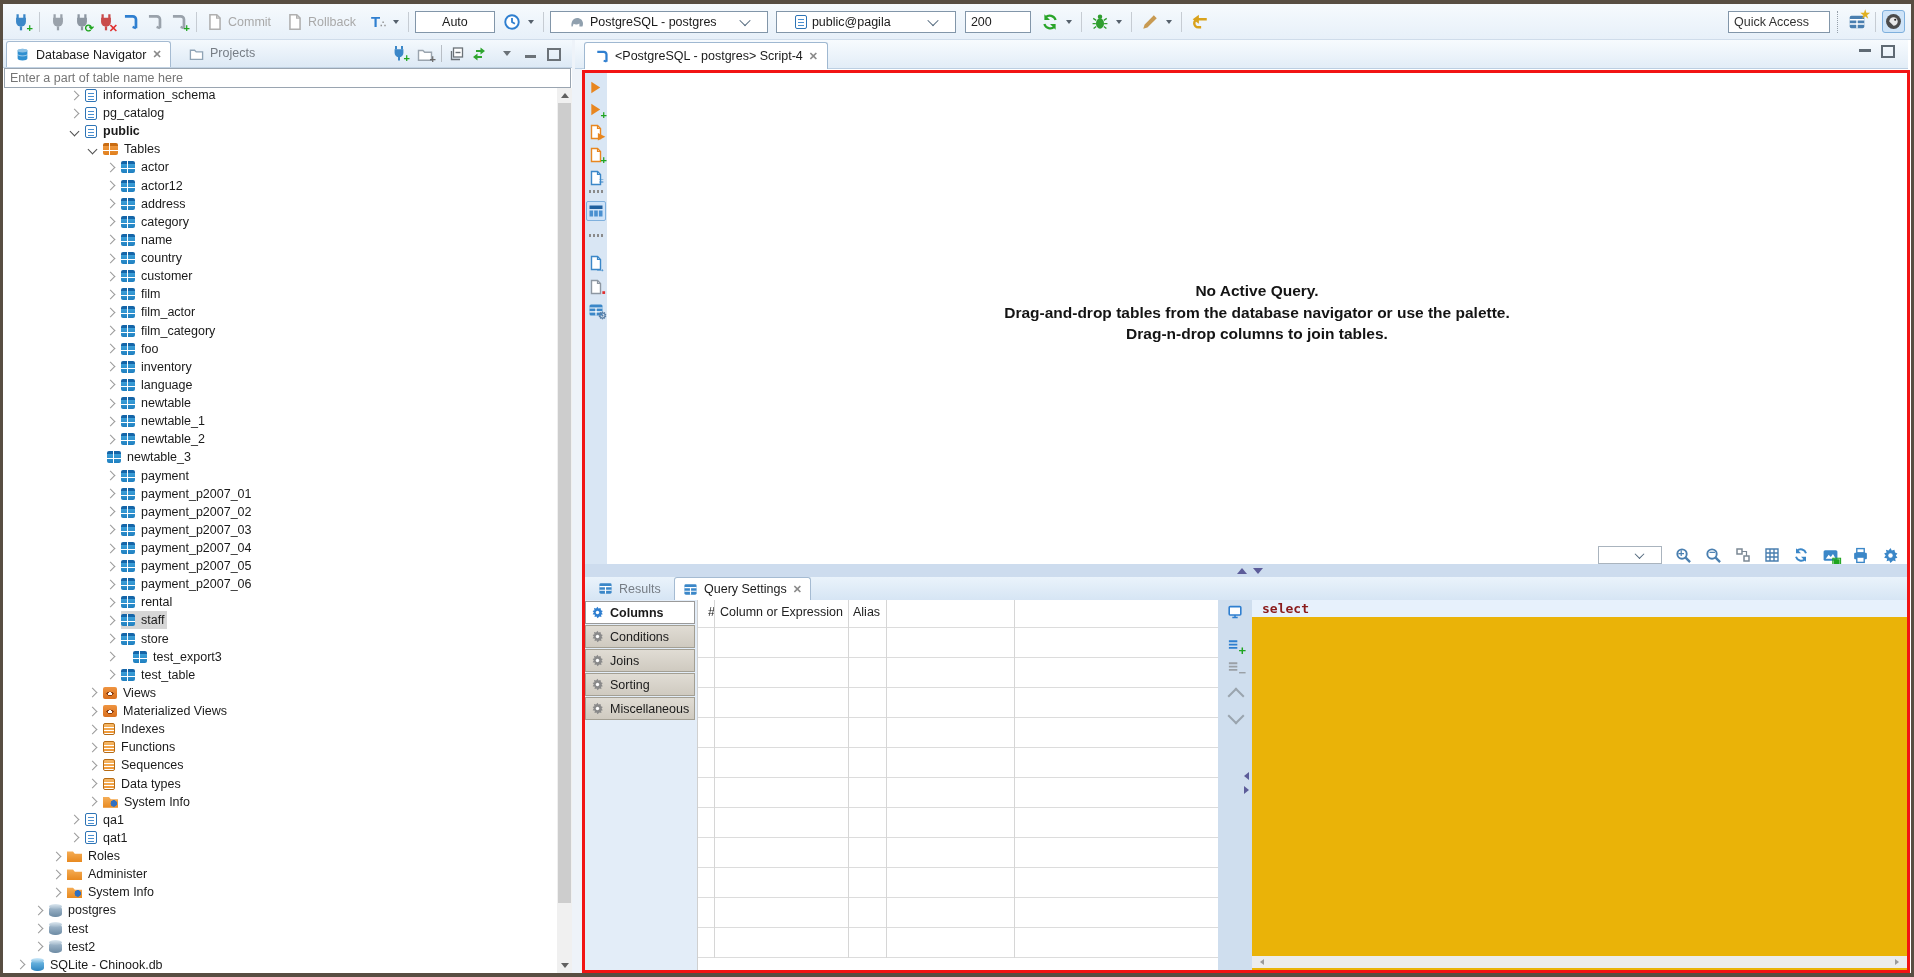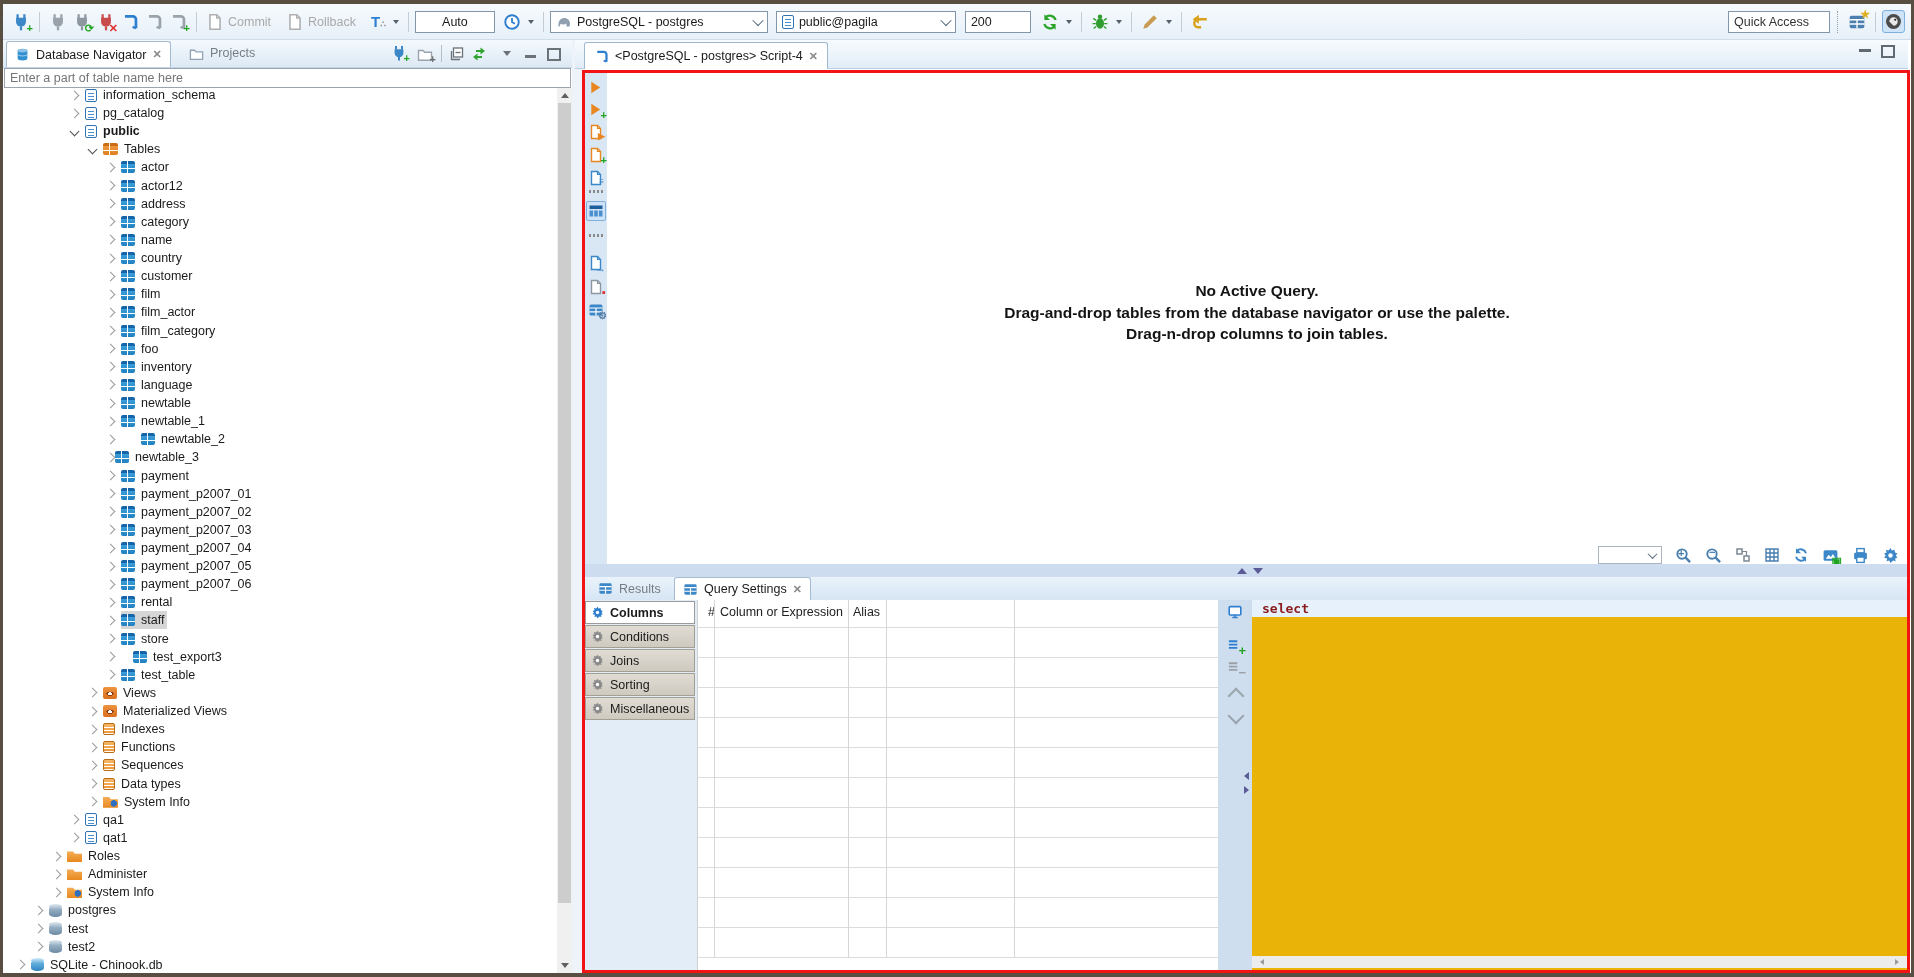--- a/index.html
+++ b/index.html
@@ -13,21 +13,21 @@
     background:linear-gradient(#f6fafd,#e7f0f9);border-bottom:1px solid #cfdcea;
     display:flex;align-items:center;padding:0 6px;box-sizing:border-box;}
   .tbico{width:18px;height:18px;display:inline-block;vertical-align:middle;flex:none;}
   .tbtn{display:flex;align-items:center;gap:4px;flex:none;margin:0 3px;position:relative;}
   .sep{width:1px;height:20px;background:#c6ccd3;margin:0 6px;flex:none;}
   .dotsep{width:0;height:22px;border-left:1px dotted #96a0aa;margin:0 7px;flex:none;}
   .dd{width:0;height:0;border-left:3.5px solid transparent;border-right:3.5px solid transparent;
       border-top:4px solid #55606c;margin-left:3px;flex:none;}
   .disabled-label{color:#a9a9a9;}
   .combo{display:flex;align-items:center;background:#fff;border:1px solid #8296a9;height:22px;
-         padding:0 5px;box-sizing:border-box;flex:none;gap:5px;}
+         padding:0 18px;box-sizing:border-box;flex:none;gap:5px;}
   .chevD{width:7px;height:7px;border-right:1.6px solid #51677c;border-bottom:1.6px solid #51677c;
          transform:rotate(45deg) translate(-1px,-1px);flex:none;}
   .badge{position:absolute;font-weight:bold;font-size:11px;line-height:10px;}
   .badge.plus{color:#1fa51f;right:-3px;bottom:-2px;}
   .badge.cross{color:#e03030;right:-3px;bottom:-2px;}
   input.txt{border:1px solid #8296a9;height:22px;box-sizing:border-box;font-family:"Liberation Sans",sans-serif;
             font-size:12.5px;padding:0 5px;background:#fff;color:#222;}
   #qa-box{width:102px;text-align:left;color:#333;}
   .persp-active{background:#cfe4f8;border:1px solid #7fb0dd;border-radius:3px;padding:2px;display:flex;}
   
@@ -554,29 +554,29 @@
   <div class="trow" style="top: 324.16px;">
     <span class="chev col" style="left: 104px;"></span>
     <span class="selwrap" style="left: 118px;">
       <span class="ti ti-table"></span>
       <span class="tlabel">newtable_1</span>
     </span>
   </div>
 
   <div class="trow" style="top: 342.28px;">
     <span class="chev col" style="left: 104px;"></span>
-    <span class="selwrap" style="left: 118px; margin-left: 20px;">
+    <span class="selwrap" style="left: 118px;">
       <span class="ti ti-table"></span>
       <span class="tlabel">newtable_2</span>
     </span>
   </div>
 
   <div class="trow" style="top: 360.4px;">
     <span class="chev col" style="left: 104px;"></span>
-    <span class="selwrap" style="left: 112px;">
+    <span class="selwrap" style="left: 104px;">
       <span class="ti ti-table"></span>
       <span class="tlabel">newtable_3</span>
     </span>
   </div>
 
   <div class="trow" style="top: 378.52px;">
     <span class="chev col" style="left: 104px;"></span>
     <span class="selwrap" style="left: 118px;">
       <span class="ti ti-table"></span>
       <span class="tlabel">payment</span>

